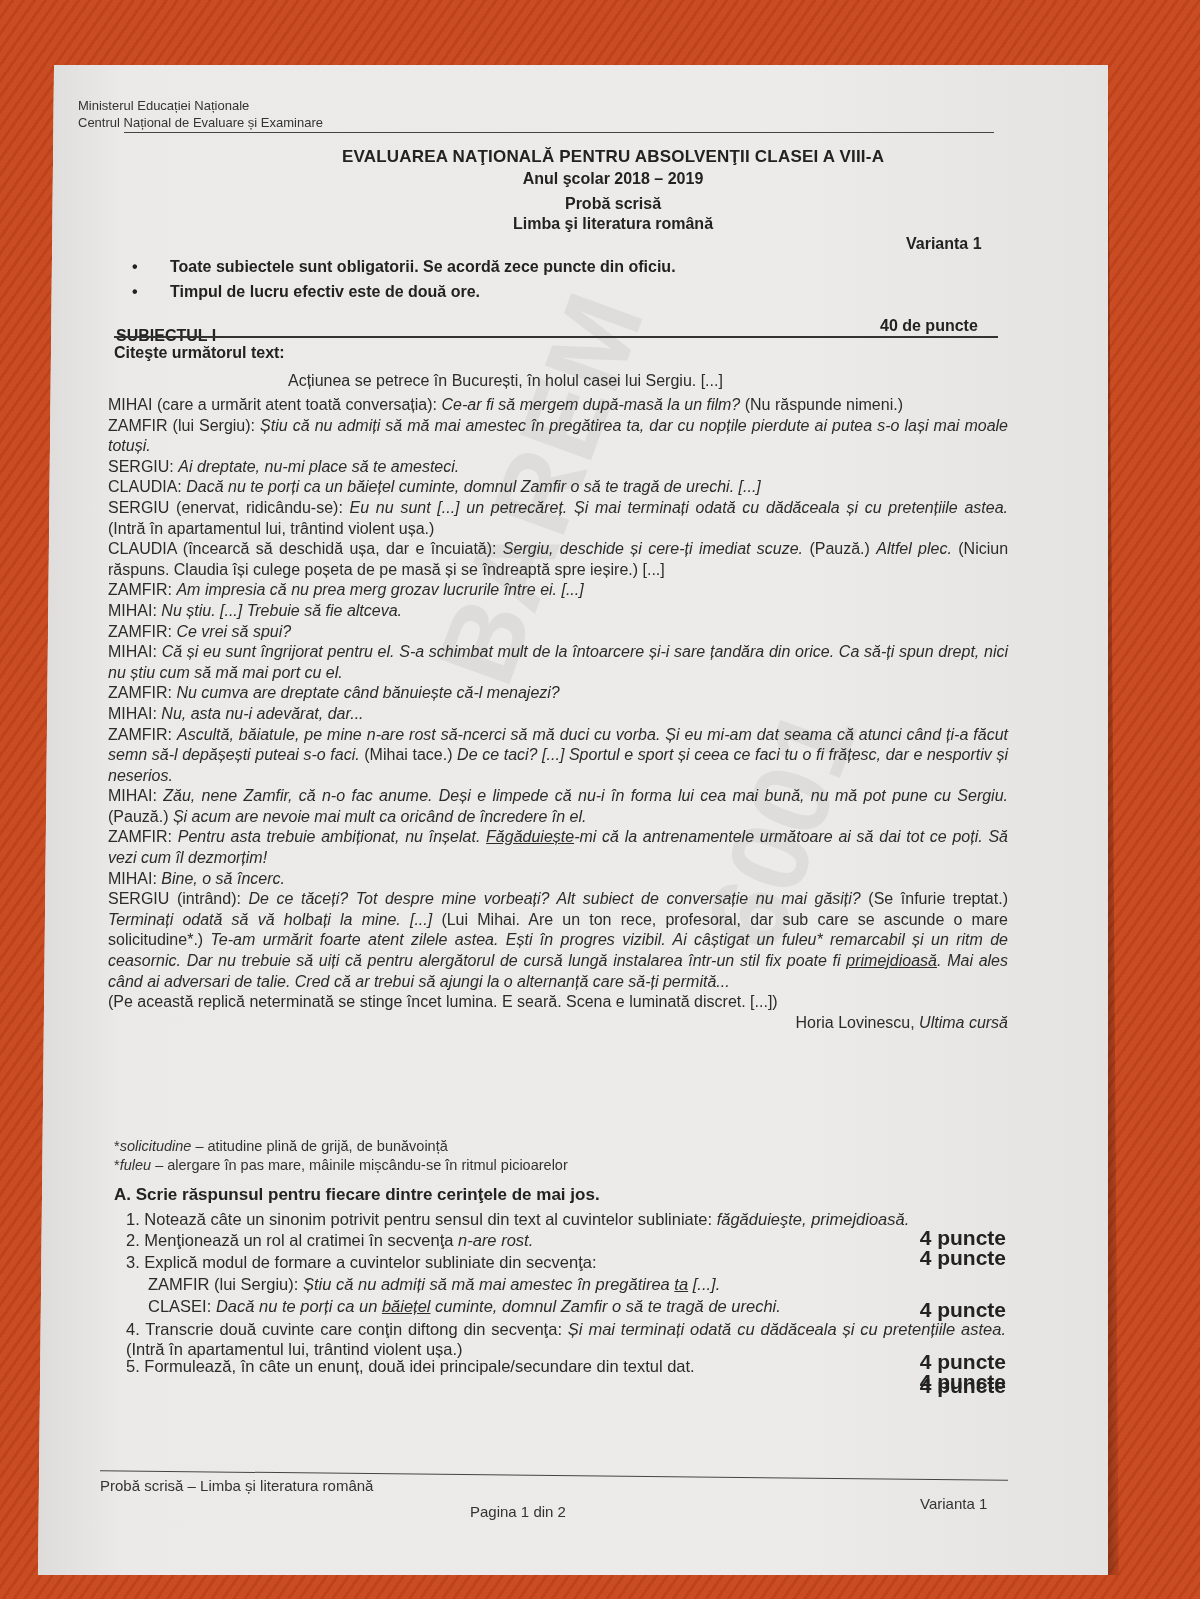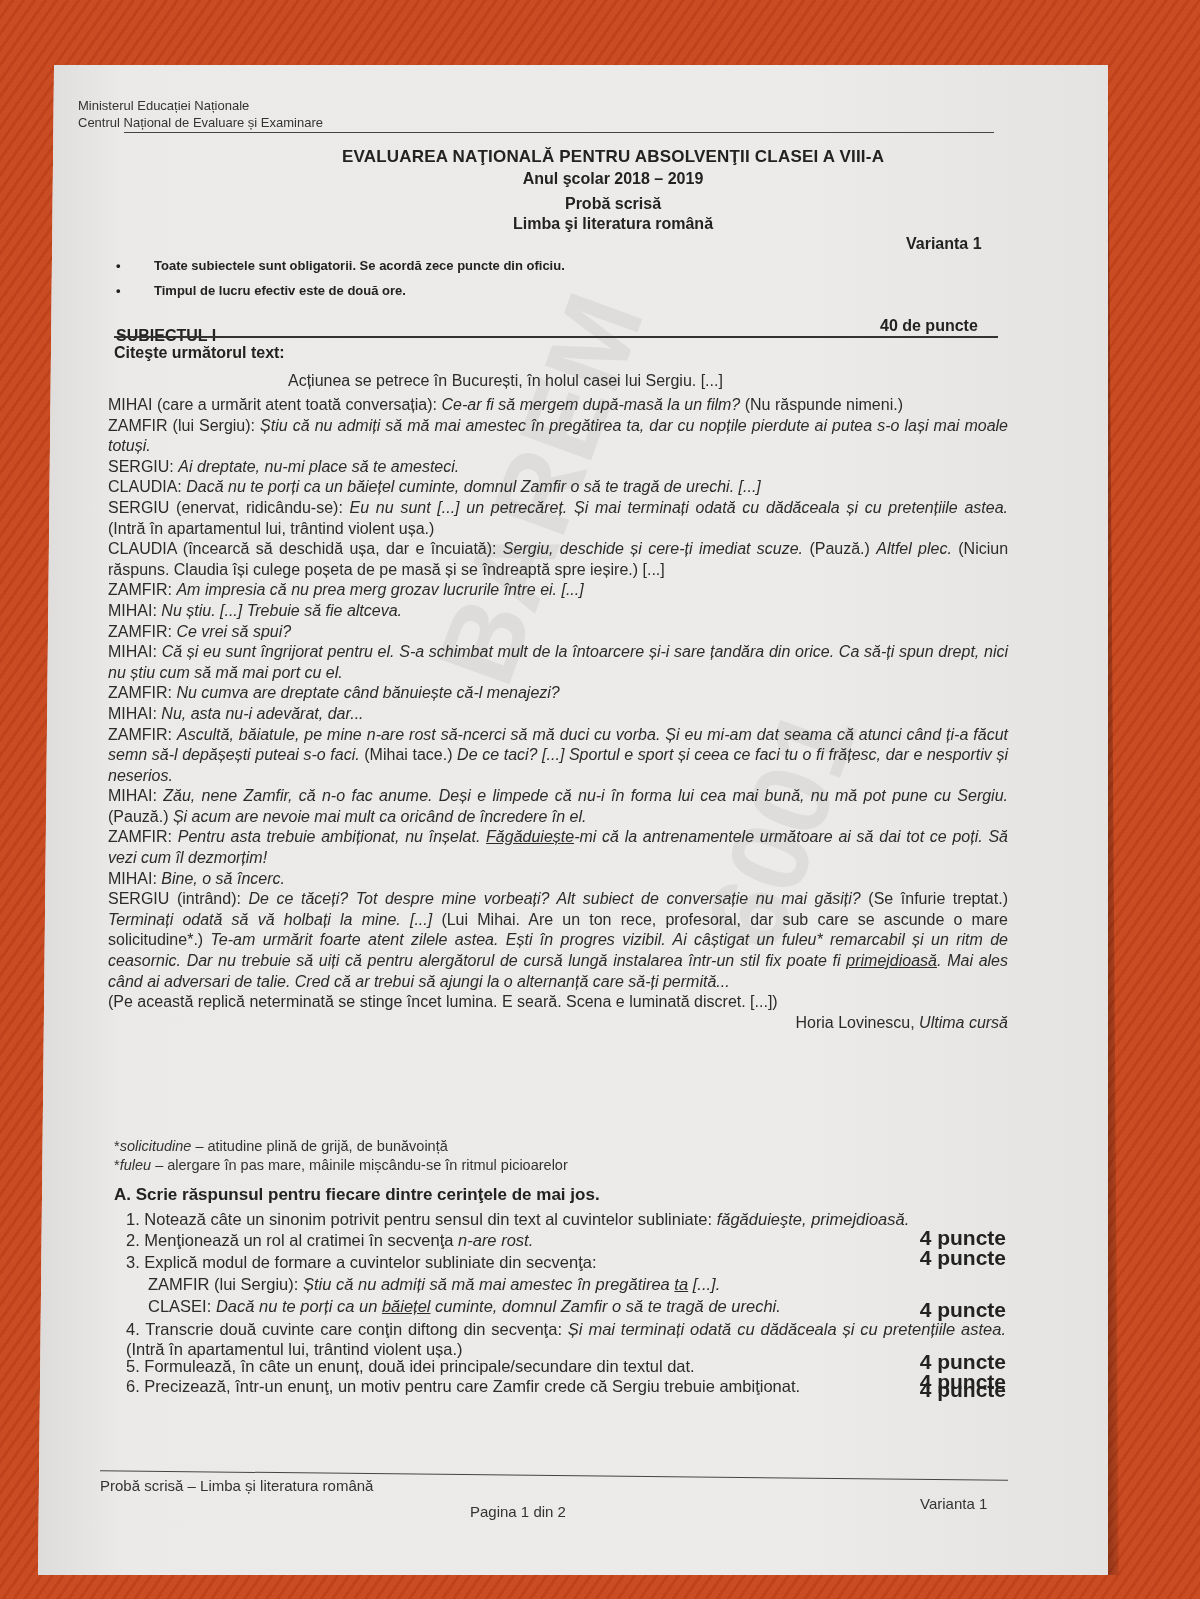--- a/index.html
+++ b/index.html
@@ -18,21 +18,21 @@
     box-shadow: 6px 8px 14px rgba(0,0,0,0.35);
   }
   .content { position: absolute; left: 0; top: 0; width: 100%; }
   .abs { position: absolute; white-space: nowrap; }
   .ministry { font-size: 13px; left: 0; width: 100%; color: #333; }
   .rule { position: absolute; height: 1px; background: #444; }
   .rule.thick { height: 2px; background: #333; }
   .title { font-size: 17px; font-weight: bold; text-align: center; left: 0; width: 100%; color: #222; letter-spacing: 0.2px; }
   .sub { font-size: 16px; font-weight: bold; text-align: center; left: 0; width: 100%; color: #222; }
   .bold16 { font-size: 16px; font-weight: bold; color: #222; }
-  .bullet { font-size: 13px; font-weight: bold; color: #222; }
+  .bullet { font-size: 16px; font-weight: bold; color: #222; margin-left: 16px; }
   .bullet::before { content: "•"; position: absolute; left: -38px; font-weight: bold; }
   .dlg { font-size: 16px; line-height: 20.6px; color: #2b2b2b; }
   .dlg i { font-style: italic; }
   .speaker { font-style: normal; }
   .stage { font-style: normal; }
   .u { text-decoration: underline; }
   .right { text-align: right; }
   .req { font-size: 16.5px; color: #2b2b2b; margin-left: 12px; }
   .pts { font-size: 21px; font-weight: bold; color: #222; }
   .foot { font-size: 15px; color: #333; }
@@ -119,23 +119,20 @@
         <span class="pts" style="position:absolute; right:0; top:4px;">4 puncte</span>
       </div>
       <div style="text-align:justify; text-align-last:left; line-height:20px; margin-top:2px;">
         <span>4.</span> <span>Transcrie două cuvinte care conţin diftong din secvenţa: </span><i>Și mai terminați odată cu dădăceala și cu pretențiile astea.</i><span> (Intră în apartamentul lui, trântind violent ușa.)</span>
       </div>
       <div class="pts" style="text-align:right; margin-top:-8px; line-height:22px;">4 puncte</div>
       <div style="position:relative; line-height:22px; margin-top:-18px;">
         <span>5.</span> <span>Formulează, în câte un enunț, două idei principale/secundare din textul dat.</span>
       </div>
       <div class="pts" style="text-align:right; margin-top:-6px; line-height:22px;">4 puncte</div>
-      <div style="position:relative; line-height:22px; margin-top:-18px;">
-        <span>6.</span> <span>Precizează, într-un enunţ, un motiv pentru care Zamfir crede că Sergiu trebuie ambiţionat.</span>
-      </div>
       <div class="pts" style="text-align:right; margin-top:-18px; line-height:22px;">4 puncte</div>
     </div>
 
     <div class="rule" style="left:62px; top:1410px; width:908px; transform:rotate(0.6deg);"></div>
     <div class="abs foot" style="top:1412px; left:62px;">Probă scrisă – Limba și literatura română</div>
     <div class="abs foot" style="top:1438px; left:432px;">Pagina 1 din 2</div>
     <div class="abs foot" style="top:1430px; left:882px;">Varianta 1</div>
   </div>
 </div>
 

